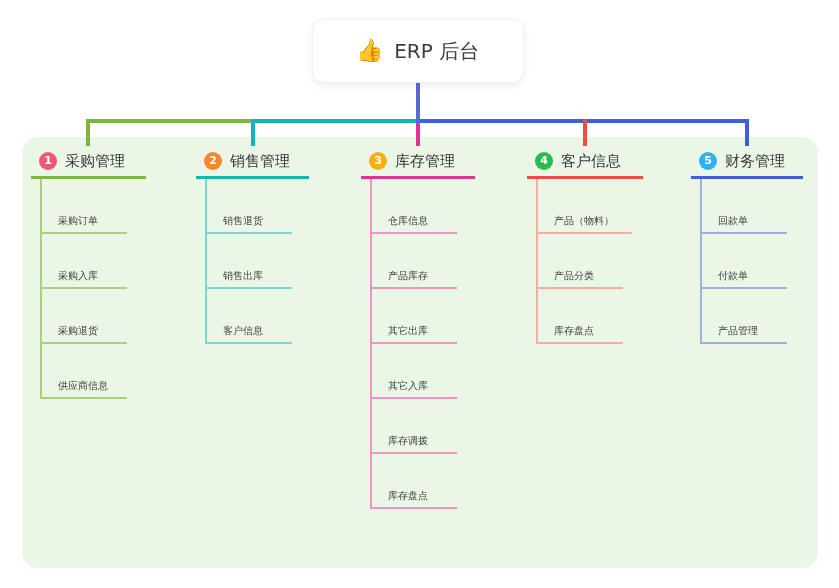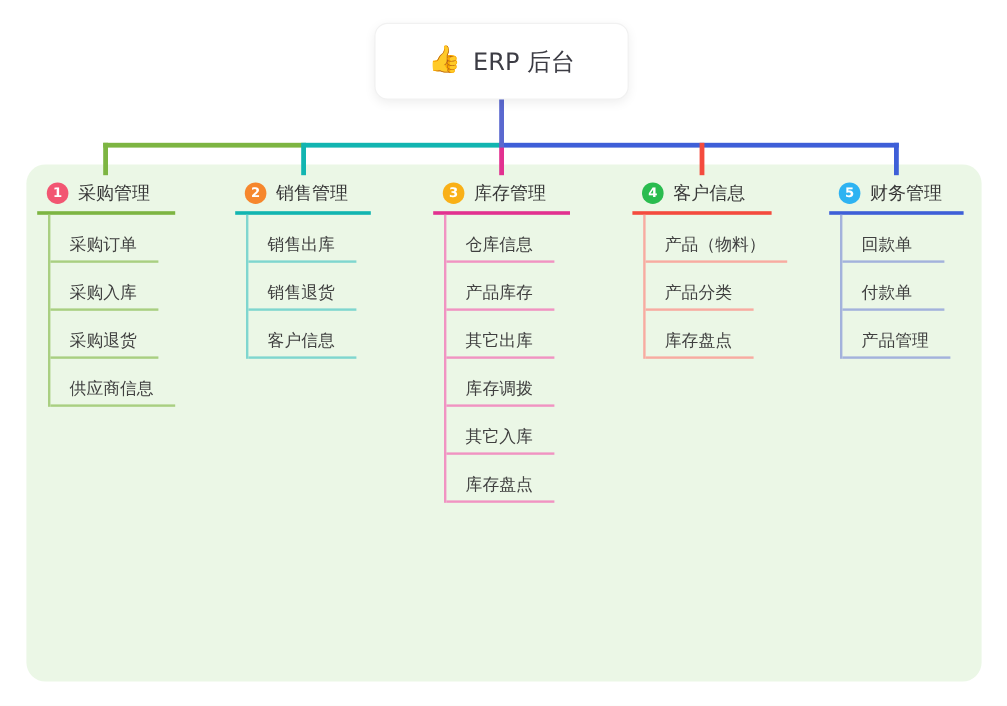--- a/index.html
+++ b/index.html
@@ -58,25 +58,25 @@
     font-size:11px;font-weight:bold;line-height:18px;
     display:flex;align-items:center;justify-content:center;
   }
   .children{
     margin-left:9px;
     border-left:2px solid var(--light);
     list-style:none;padding:0;margin-top:0;margin-bottom:0;
   }
   .child{
     box-sizing:border-box;
-    height:40px;width:fit-content;min-width:85px;
+    height:55px;width:fit-content;min-width:85px;
     display:flex;align-items:flex-end;
     padding:0 18px 4px 16px;
     border-bottom:2px solid var(--light);
-    font-size:14px;color:#404040;white-space:nowrap;
+    font-size:10px;color:#404040;white-space:nowrap;
     cursor:pointer;
   }
 </style>
 </head>
 <body>
 
 <div class="canvas">
 
   <div class="root-card">
     <span class="emoji">👍</span>
@@ -107,37 +107,37 @@
       <li class="child">供应商信息</li>
     </ul>
   </div>
 
   <div class="branch branch-2" style="--main: #12b5b1; --light: #7fd6cf; --badge: #f6872d;">
     <div class="branch-title">
       <span class="badge">2</span>
       <span>销售管理</span>
     </div>
     <ul class="children">
+      <li class="child">销售退货</li>
       <li class="child">销售出库</li>
-      <li class="child">销售退货</li>
       <li class="child">客户信息</li>
     </ul>
   </div>
 
   <div class="branch branch-3" style="--main: #e23190; --light: #f193c2; --badge: #f9b017;">
     <div class="branch-title">
       <span class="badge">3</span>
       <span>库存管理</span>
     </div>
     <ul class="children">
       <li class="child">仓库信息</li>
       <li class="child">产品库存</li>
       <li class="child">其它出库</li>
+      <li class="child">其它入库</li>
       <li class="child">库存调拨</li>
-      <li class="child">其它入库</li>
       <li class="child">库存盘点</li>
     </ul>
   </div>
 
   <div class="branch branch-4" style="--main: #f44b3e; --light: #f8aba1; --badge: #2abc4f;">
     <div class="branch-title">
       <span class="badge">4</span>
       <span>客户信息</span>
     </div>
     <ul class="children">

